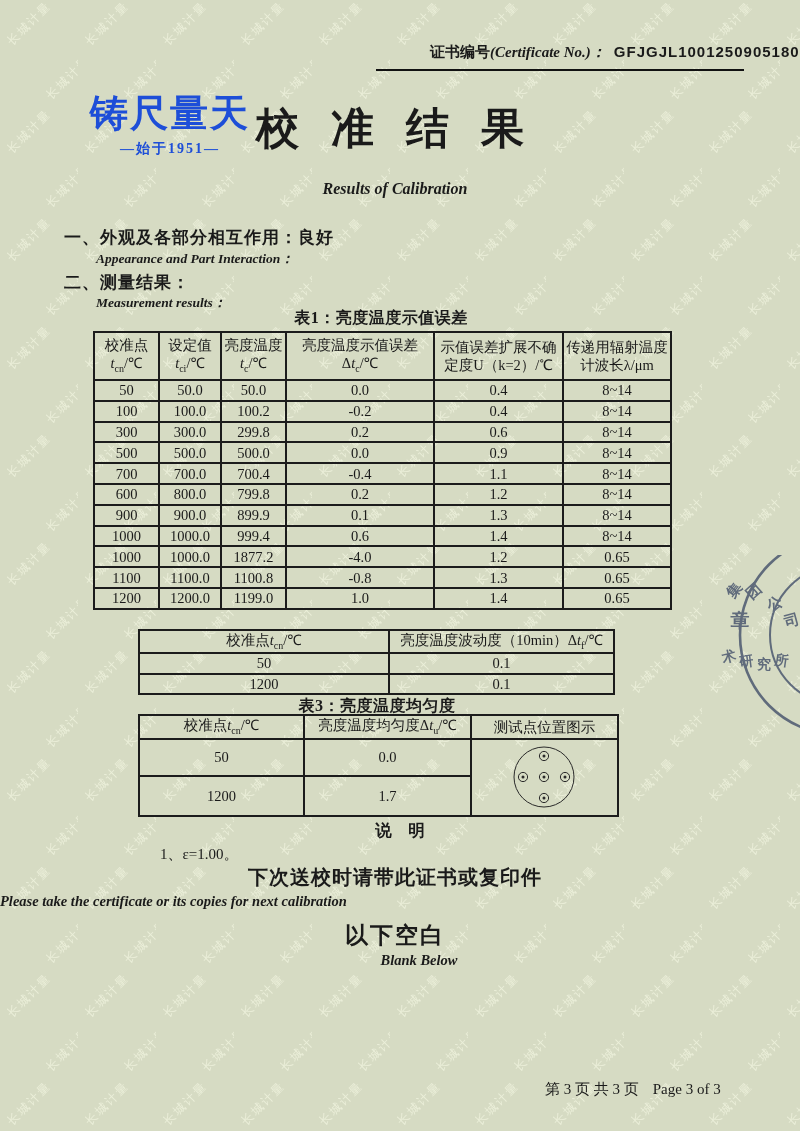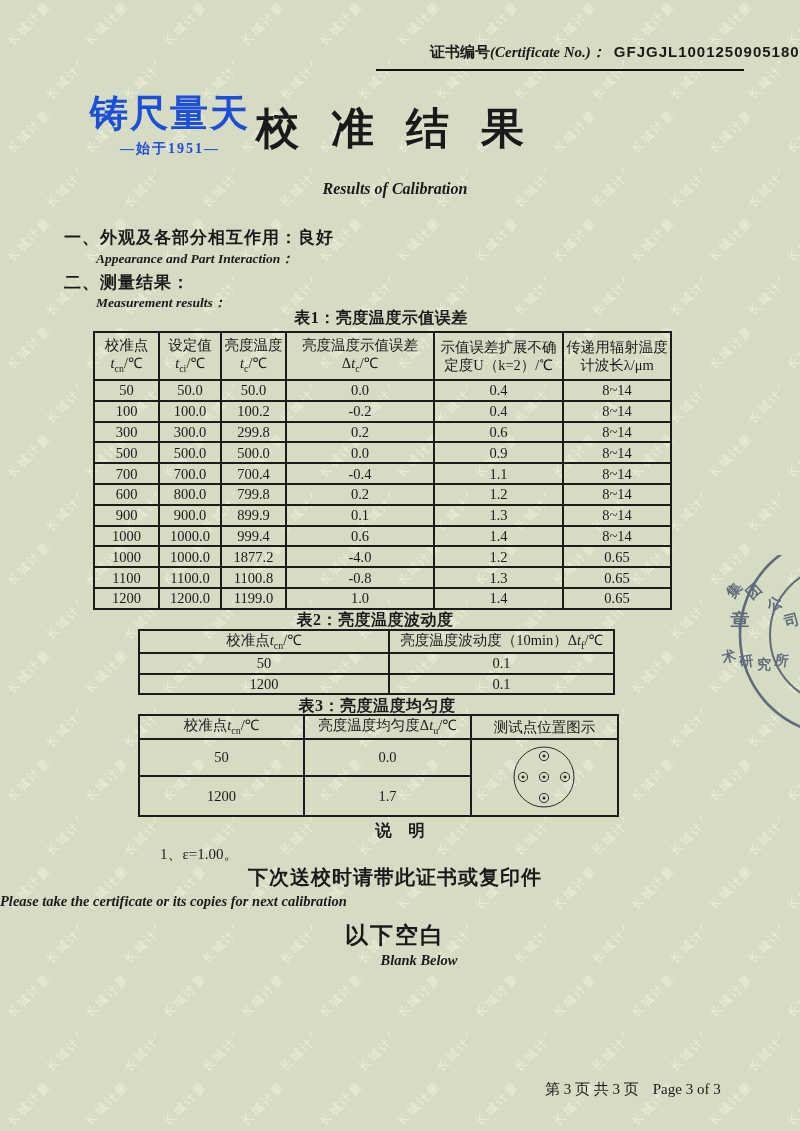--- a/index.html
+++ b/index.html
@@ -236,21 +236,20 @@
             <td>1200</td>
             <td>1200.0</td>
             <td>1199.0</td>
             <td>1.0</td>
             <td>1.4</td>
             <td>0.65</td>
           </tr>
         </tbody>
     </table>
 
-    <div class="tbl-title" style="left:0; width:750px; top:610px;">表2：亮度温度波动度</div>
     <table id="table2">
       <colgroup>
           <col style="width:250px">
           <col style="width:225px">
         </colgroup>
       <thead>
         <tr>
           <th>
             <span>校准点</span><span class="sym">t</span><sub>cn</sub><span>/℃</span>
           </th>

